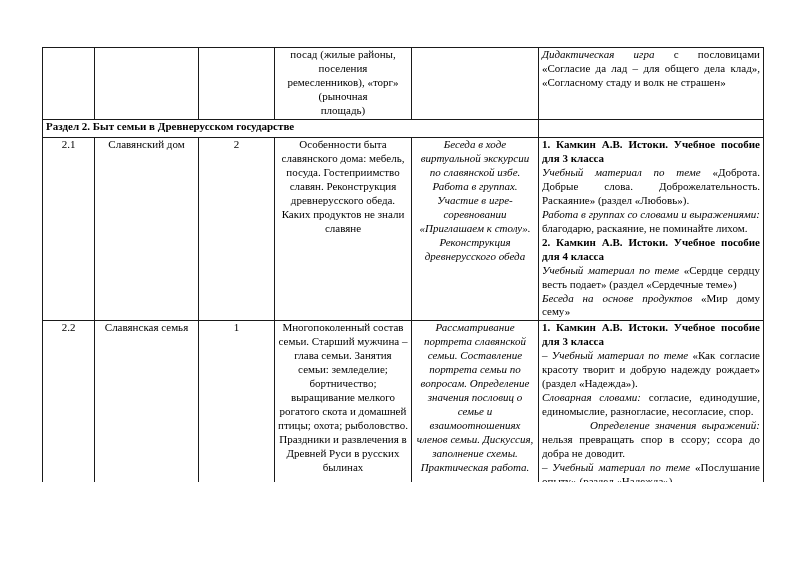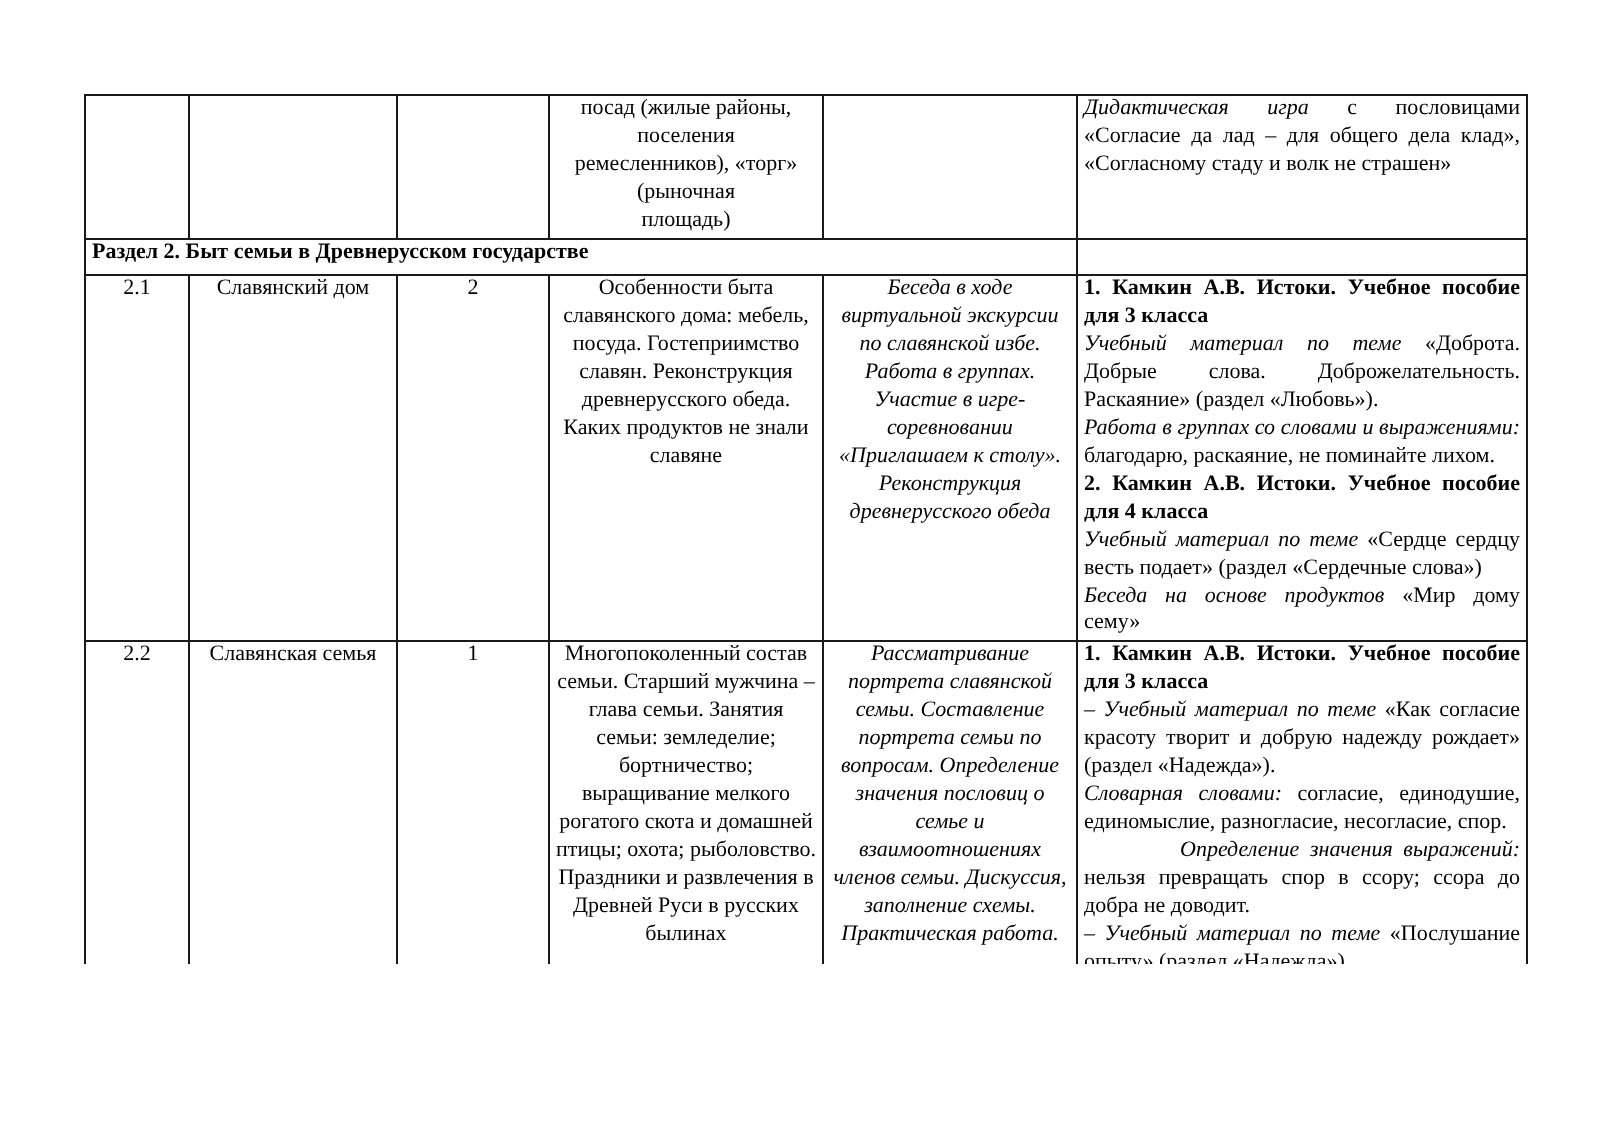--- a/index.html
+++ b/index.html
@@ -90,21 +90,21 @@
       <td class="center">2.1</td>
       <td class="center">Славянский дом</td>
       <td class="center">2</td>
       <td class="center">Особенности быта славянского дома: мебель, посуда. Гостеприимство славян. Реконструкция древнерусского обеда. Каких продуктов не знали славяне</td>
       <td class="center italic">Беседа в ходе виртуальной экскурсии по славянской избе. Работа в группах. Участие в игре-соревновании «Приглашаем к столу». Реконструкция древнерусского обеда</td>
       <td class="rich">
             <div><span style="font-weight: bold;">1. Камкин А.В. Истоки. Учебное пособие для 3 класса</span></div>
             <div><span style="font-style: italic;">Учебный материал по теме</span><span> «Доброта. Добрые слова. Доброжелательность. Раскаяние» (раздел «Любовь»).</span></div>
             <div><span style="font-style: italic;">Работа в группах со словами и выражениями:</span><span> благодарю, раскаяние, не поминайте лихом.</span></div>
             <div><span style="font-weight: bold;">2. Камкин А.В. Истоки. Учебное пособие для 4 класса</span></div>
-            <div><span style="font-style: italic;">Учебный материал по теме</span><span> «Сердце сердцу весть подает» (раздел «Сердечные слова»)</span></div>
+            <div><span style="font-style: italic;">Учебный материал по теме</span><span> «Сердце сердцу весть подает» (раздел «Сердечные теме»)</span></div>
             <div><span style="font-style: italic;">Беседа на основе продуктов</span><span> «Мир дому сему»</span></div>
           </td>
     </tr>
 
     <tr class="row-l2">
       <td class="center">2.2</td>
       <td class="center">Славянская семья</td>
       <td class="center">1</td>
       <td class="center">Многопоколенный состав семьи. Старший мужчина – глава семьи. Занятия семьи: земледелие; бортничество; выращивание мелкого рогатого скота и домашней птицы; охота; рыболовство. Праздники и развлечения в Древней Руси в русских былинах</td>
       <td class="center italic">Рассматривание портрета славянской семьи. Составление портрета семьи по вопросам. Определение значения пословиц о семье и взаимоотношениях членов семьи. Дискуссия, заполнение схемы. Практическая работа.</td>

